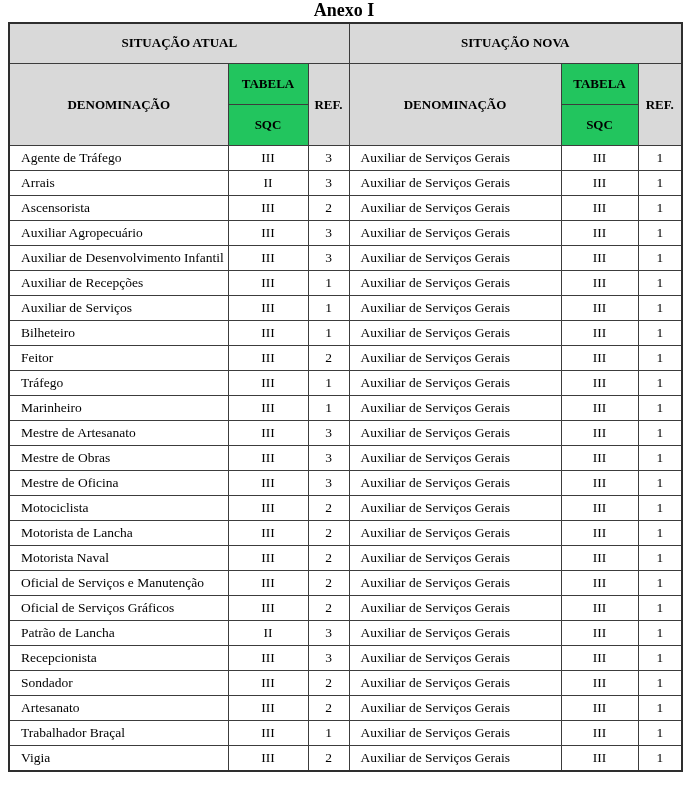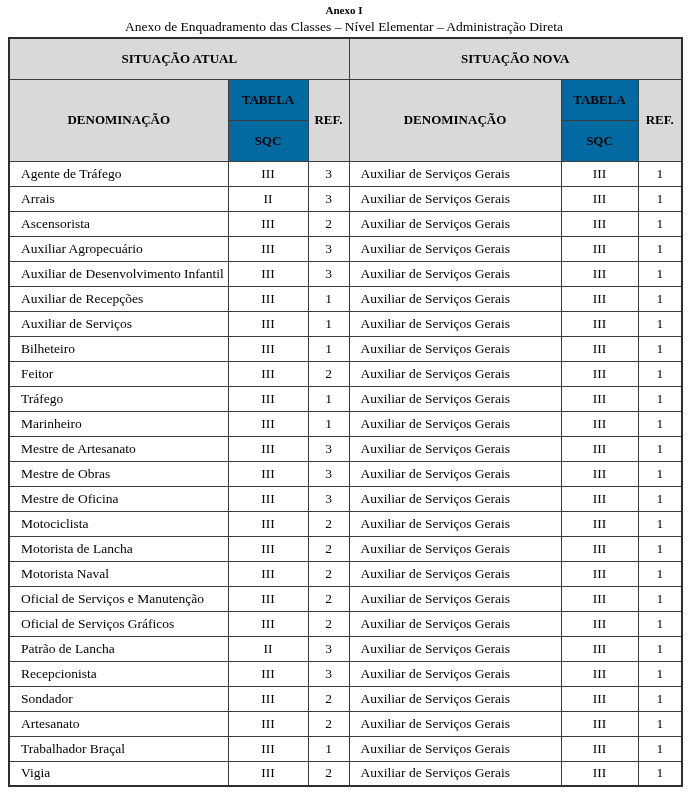--- a/index.html
+++ b/index.html
@@ -12,21 +12,21 @@
   body { height: 800px; overflow: hidden; }
 
   .doc-header {
     text-align: center;
     padding-top: 3px;
     font-size: 13.5px;
     line-height: 15.5px;
   }
   .doc-header .bold-line {
     font-weight: bold;
-    font-size: 11px;
+    font-size: 18px;
   }
 
   table.enq-table {
     border-collapse: collapse;
     table-layout: fixed;
     width: 673px;
     margin-left: 8px;
     margin-top: 3px;
     border: 2px solid #2e2e2e;
   }
@@ -36,35 +36,34 @@
     white-space: nowrap;
   }
   .enq-table th {
     background: #d9d9d9;
     font-weight: bold;
     font-size: 13px;
     height: 41px;
     text-align: center;
   }
   .enq-table th.white-head {
-    background: #0369a1;
+    background: #22c55e;
   }
   .enq-table td {
     font-size: 13.5px;
     height: 25px;
   }
   td.name-cell { text-align: left; padding-left: 11px; }
   td.center-cell { text-align: center; }
 </style>
 </head>
 <body>
 
 <div class="doc-header">
   <div class="bold-line">Anexo I</div>
-  <div>Anexo de Enquadramento das Classes – Nível Elementar – Administração Direta</div>
 </div>
 
 <table class="enq-table">
   <colgroup>
     <col style="width:219px">
     <col style="width:80px">
     <col style="width:41px">
     <col style="width:212px">
     <col style="width:77px">
     <col style="width:44px">

